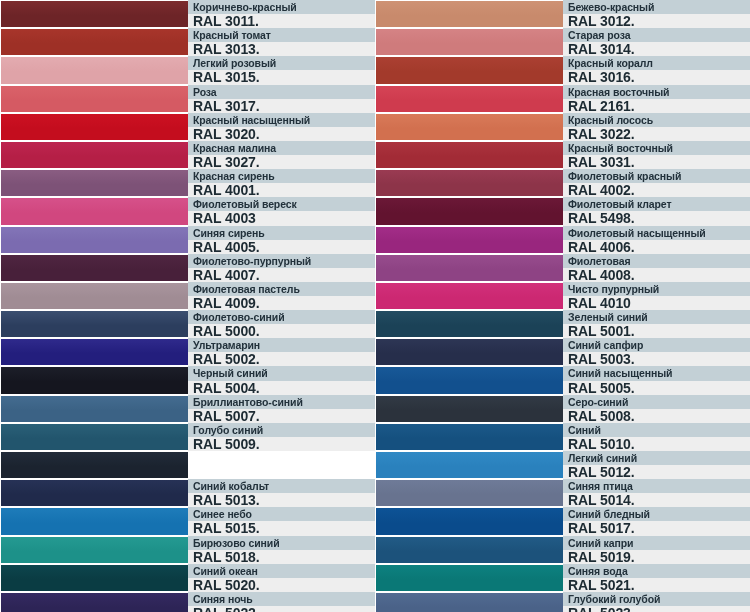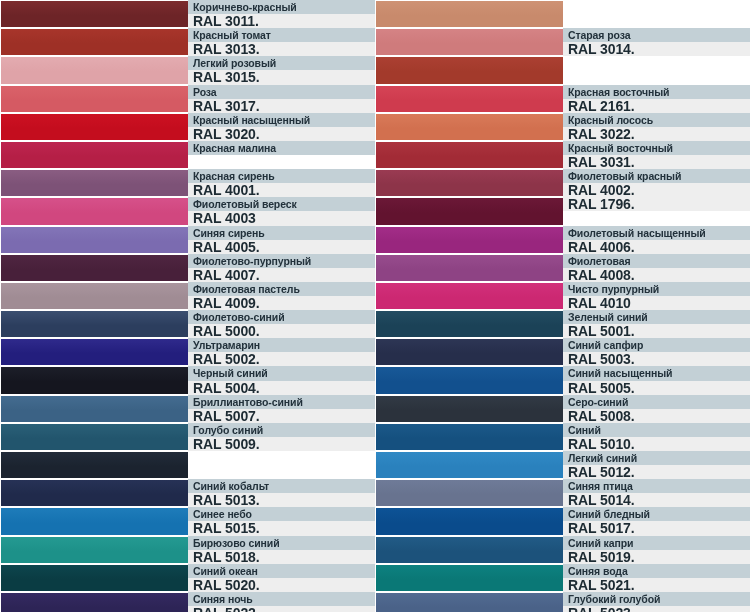--- a/index.html
+++ b/index.html
@@ -123,20 +123,21 @@
           <div class="label-name">Красный насыщенный</div>
           <div class="label-code">RAL 3020.</div>
         </div>
       </div>
       <div class="swatch-row">
         <div class="swatch">
           <div class="swatch-inner" style="background: linear-gradient(rgb(189, 37, 80) 0%, rgb(181, 31, 70) 55%, rgb(181, 31, 70) 100%);"></div>
         </div>
         <div class="labels">
           <div class="label-name">Красная малина</div>
+          <div class="label-code">RAL 3027.</div>
         </div>
       </div>
       <div class="swatch-row">
         <div class="swatch">
           <div class="swatch-inner" style="background: linear-gradient(rgb(138, 93, 130) 0%, rgb(125, 82, 119) 55%, rgb(125, 82, 119) 100%);"></div>
         </div>
         <div class="labels">
           <div class="label-name">Красная сирень</div>
           <div class="label-code">RAL 4001.</div>
         </div>
@@ -271,34 +272,42 @@
           <div class="label-name">Синяя ночь</div>
           <div class="label-code">RAL 5022.</div>
         </div>
       </div>
     </div>
   <div class="column" id="right-column">
       <div class="swatch-row">
         <div class="swatch">
           <div class="swatch-inner" style="background: linear-gradient(rgb(206, 146, 116) 0%, rgb(200, 138, 108) 55%, rgb(200, 138, 108) 100%);"></div>
         </div>
+        <div class="labels">
+          <div class="label-name">Бежево-красный</div>
+          <div class="label-code">RAL 3012.</div>
+        </div>
       </div>
       <div class="swatch-row">
         <div class="swatch">
           <div class="swatch-inner" style="background: linear-gradient(rgb(213, 131, 133) 0%, rgb(207, 123, 124) 55%, rgb(207, 123, 124) 100%);"></div>
         </div>
         <div class="labels">
           <div class="label-name">Старая роза</div>
           <div class="label-code">RAL 3014.</div>
         </div>
       </div>
       <div class="swatch-row">
         <div class="swatch">
           <div class="swatch-inner" style="background: linear-gradient(rgb(171, 64, 50) 0%, rgb(163, 58, 43) 55%, rgb(163, 58, 43) 100%);"></div>
         </div>
+        <div class="labels">
+          <div class="label-name">Красный коралл</div>
+          <div class="label-code">RAL 3016.</div>
+        </div>
       </div>
       <div class="swatch-row">
         <div class="swatch">
           <div class="swatch-inner" style="background: linear-gradient(rgb(213, 68, 86) 0%, rgb(207, 59, 78) 55%, rgb(207, 59, 78) 100%);"></div>
         </div>
         <div class="labels">
           <div class="label-name">Красная восточный</div>
           <div class="label-code">RAL 2161.</div>
         </div>
       </div>
@@ -327,21 +336,22 @@
         <div class="labels">
           <div class="label-name">Фиолетовый красный</div>
           <div class="label-code">RAL 4002.</div>
         </div>
       </div>
       <div class="swatch-row">
         <div class="swatch">
           <div class="swatch-inner" style="background: linear-gradient(rgb(107, 24, 55) 0%, rgb(98, 19, 47) 55%, rgb(98, 19, 47) 100%);"></div>
         </div>
         <div class="labels">
-          <div class="label-code">RAL 1796.</div>
+          <div class="label-name">Фиолетовый кларет</div>
+          <div class="label-code">RAL 5498.</div>
         </div>
       </div>
       <div class="swatch-row">
         <div class="swatch">
           <div class="swatch-inner" style="background: linear-gradient(rgb(163, 45, 136) 0%, rgb(153, 38, 126) 55%, rgb(153, 38, 126) 100%);"></div>
         </div>
         <div class="labels">
           <div class="label-name">Фиолетовый насыщенный</div>
           <div class="label-code">RAL 4006.</div>
         </div>

